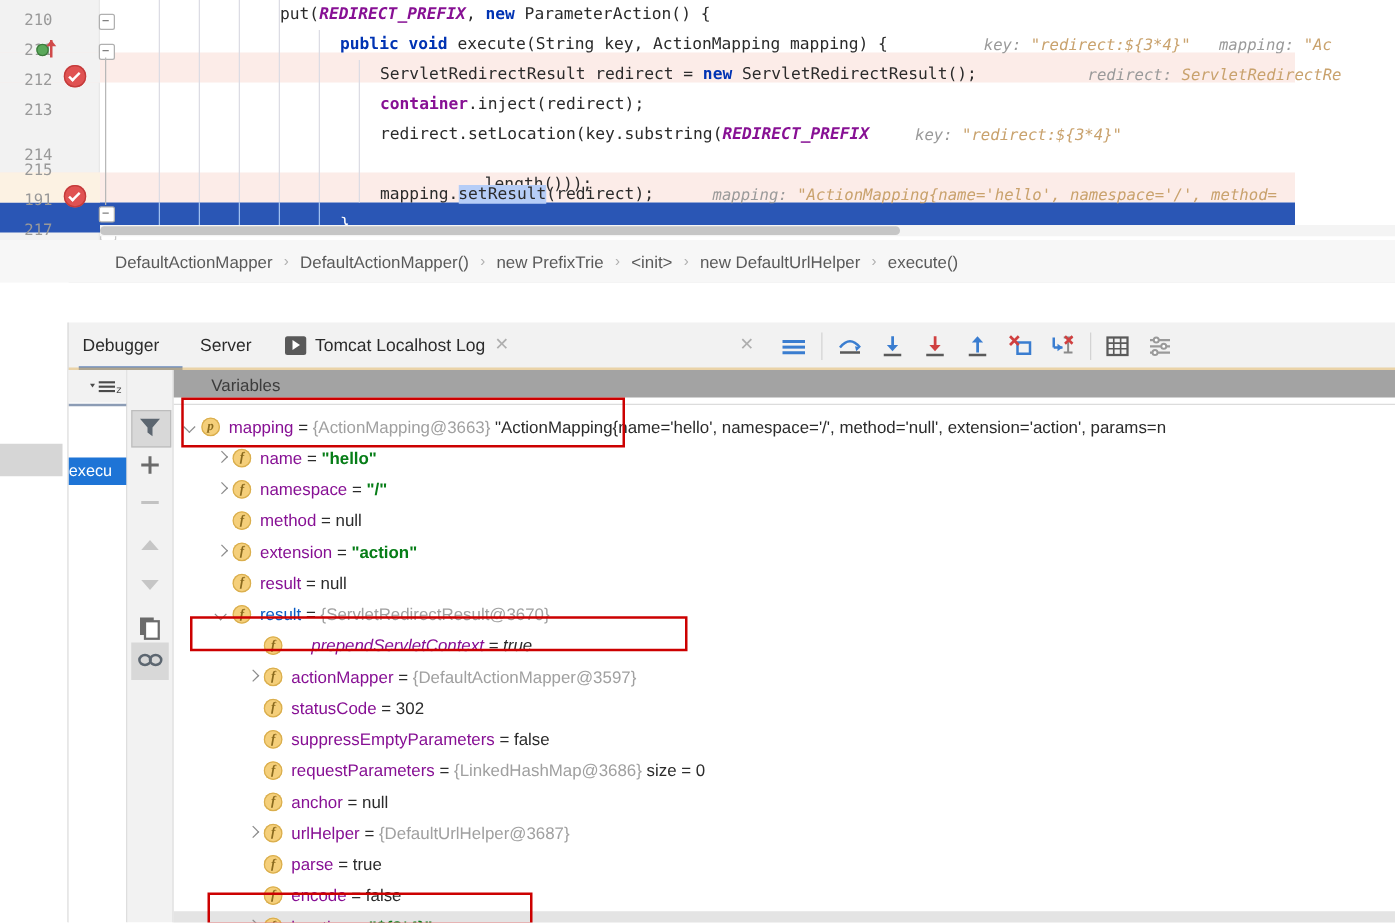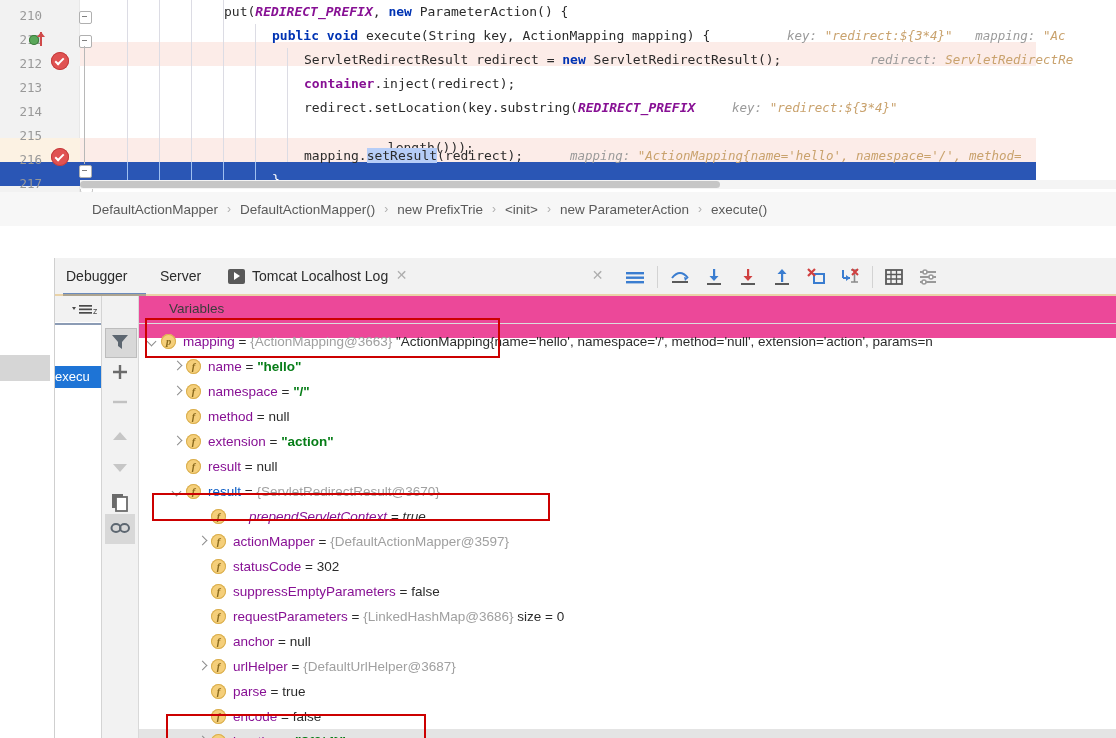--- a/index.html
+++ b/index.html
@@ -95,21 +95,21 @@
   .frames-headline{position:absolute;left:0;top:27px;width:46px;height:2px;background:#8c9cb5;}
   .frame-sel{position:absolute;left:0;top:70px;width:46px;height:22px;background:#1e74d6;}
   .frame-sel span{color:#fff;font-size:13px;line-height:22px;padding-left:0;white-space:nowrap;}
 
   .vtoolbar{position:absolute;left:47px;top:0;width:36px;height:442px;background:#f2f2f2;
       border-right:1px solid #d9d9d9;}
   .vtb{position:absolute;left:6px;width:24px;height:24px;}
   .vtb-act{position:absolute;left:3px;width:30px;height:28px;background:#d8d8d8;border:1px solid #bdbdbd;}
 
   .varpanel{position:absolute;left:84px;top:0;width:977px;height:442px;background:#ffffff;}
-  .varhead{position:absolute;left:0;top:0;width:977px;height:42px;background:#ec4899;}
+  .varhead{position:absolute;left:0;top:0;width:977px;height:22px;background:#a3a3a3;}
   .varhead span{position:absolute;left:30px;top:5px;font-size:13.5px;color:#3c3c3c;}
   .varhead-line{position:absolute;left:0;top:27px;width:977px;height:1px;background:#dcdcdc;}
 
   .vrow{position:absolute;height:25px;left:0;width:977px;display:flex;align-items:center;}
   .vrow.selected{background:#e4e4e4;}
   .tw{position:absolute;width:14px;height:14px;}
   .tw::before{content:"";position:absolute;left:4px;top:2px;width:6px;height:6px;
       border-right:1.6px solid #8c8c8c;border-bottom:1.6px solid #8c8c8c;transform:rotate(-45deg);}
   .tw.open::before{transform:rotate(45deg);left:3px;top:3px;}
   .badge{position:absolute;width:15px;height:15px;border-radius:50%;background:#f5cf7a;
@@ -139,23 +139,23 @@
     <div class="rowhl exec" style="top:42px;"></div>
     <div class="rowhl exec" style="top:138px;"></div>
     <div class="rowhl sel" style="top:162px;"></div>
     <div style="position:absolute;left:0;top:138px;width:80px;height:24px;background:#fcf2e3;"></div>
     <div style="position:absolute;left:0;top:42px;width:80px;height:24px;background:#f2f2f2;"></div>
 
     <div class="ln" style="top:8px;">210</div>
     <div class="ln" style="top:32px;">211</div>
     <div class="ln" style="top:56px;">212</div>
     <div class="ln" style="top:80px;">213</div>
-    <div class="ln" style="top:104px;">214</div>
+    <div class="ln" style="top:116px;">214</div>
     <div class="ln" style="top:128px;">215</div>
-    <div class="ln" style="top:152px;">216</div>
+    <div class="ln" style="top:152px;">191</div>
     <div class="ln" style="top:176px;">217</div>
 
     <div class="gicon ovr" style="left:29px;top:31px;">
       <div class="dot"></div>
         <div class="arw"></div>
     </div>
     <div class="gicon bp" style="left:51px;top:52px;"></div>
     <div class="gicon bp" style="left:51px;top:148px;"></div>
 
     <div class="fold" style="left:79px;top:11px;"></div>
@@ -207,21 +207,21 @@
   <div class="breadcrumb">
     <div class="bc-inner" id="bc">
         <span class="bc-item">DefaultActionMapper</span>
         <span class="bc-sep">›</span>
         <span class="bc-item">DefaultActionMapper()</span>
         <span class="bc-sep">›</span>
         <span class="bc-item">new PrefixTrie</span>
         <span class="bc-sep">›</span>
         <span class="bc-item">&lt;init&gt;</span>
         <span class="bc-sep">›</span>
-        <span class="bc-item">new ParameterAction</span>
+        <span class="bc-item">new DefaultUrlHelper</span>
         <span class="bc-sep">›</span>
         <span class="bc-item">execute()</span>
       </div>
   </div>
 
   <div class="gap"></div>
 
   <div class="stripe"></div>
   <div class="stripe-sel"></div>
   <div class="stripe-div"></div>

